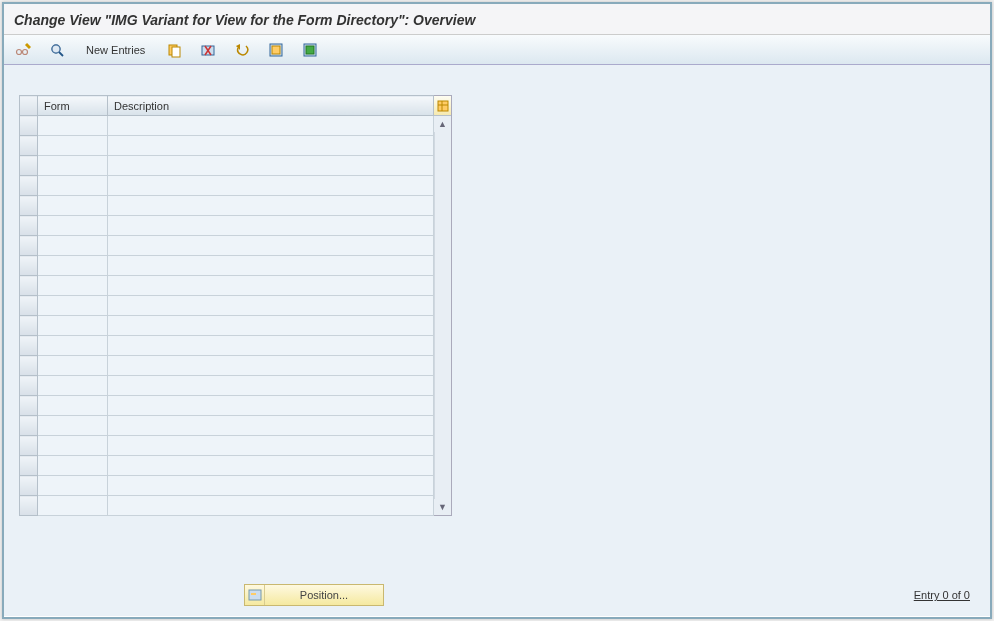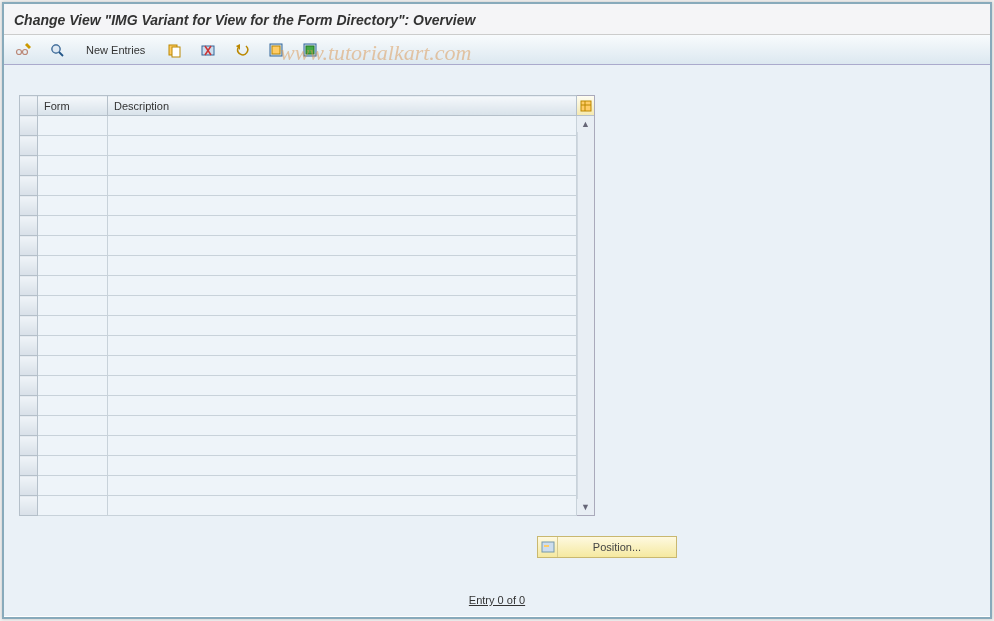--- a/index.html
+++ b/index.html
@@ -65,21 +65,21 @@
       cursor: pointer;
     }
     .content-area {
       background: #eaf1f7;
       height: calc(100% - 62px);
       padding: 30px 0 0 15px;
       position: relative;
     }
     .table-container {
       display: flex;
-      width: 576px;
+      width: 433px;
     }
     .grid {
       border: 1px solid #aab;
       background: #fff;
       border-collapse: collapse;
       flex: 1;
     }
     .grid th {
       background: linear-gradient(#f5f8fb, #d8e2ea);
       border: 1px solid #b5c0ca;
@@ -138,21 +138,20 @@
       cursor: pointer;
     }
     .footer-bar {
       position: absolute;
       left: 0; right: 0; bottom: 4px;
       display: flex;
       align-items: center;
       padding: 6px 20px;
       gap: 36px;
       justify-content: space-between;
-      flex-direction: column;
     }
     .position-btn {
       margin-left: 220px;
       width: 140px;
       height: 22px;
       background: linear-gradient(#fef9e0, #f5e9a0);
       border: 1px solid #c9b870;
       display: flex;
       align-items: center;
       cursor: pointer;
@@ -175,21 +174,20 @@
   </style>
 </head>
 <body>
 
 <div class="window">
 
   <div class="title-bar">
     <span>Change View "IMG Variant for View for the Form Directory": Overview</span>
   </div>
 
-  <div class="watermark">www.tutorialkart.com</div>
 
   <div class="toolbar">
     <span class="tb-btn">
       <svg width="16" height="16">
         <circle cx="4" cy="10" r="2.5" fill="none" stroke="#b87" stroke-width="1.2"></circle>
         <circle cx="10" cy="10" r="2.5" fill="none" stroke="#b87" stroke-width="1.2"></circle>
         <line x1="6.5" y1="10" x2="7.5" y2="10" stroke="#b87"></line>
         <line x1="11" y1="2" x2="15" y2="6" stroke="#c90" stroke-width="3"></line>
       </svg>
     </span>

